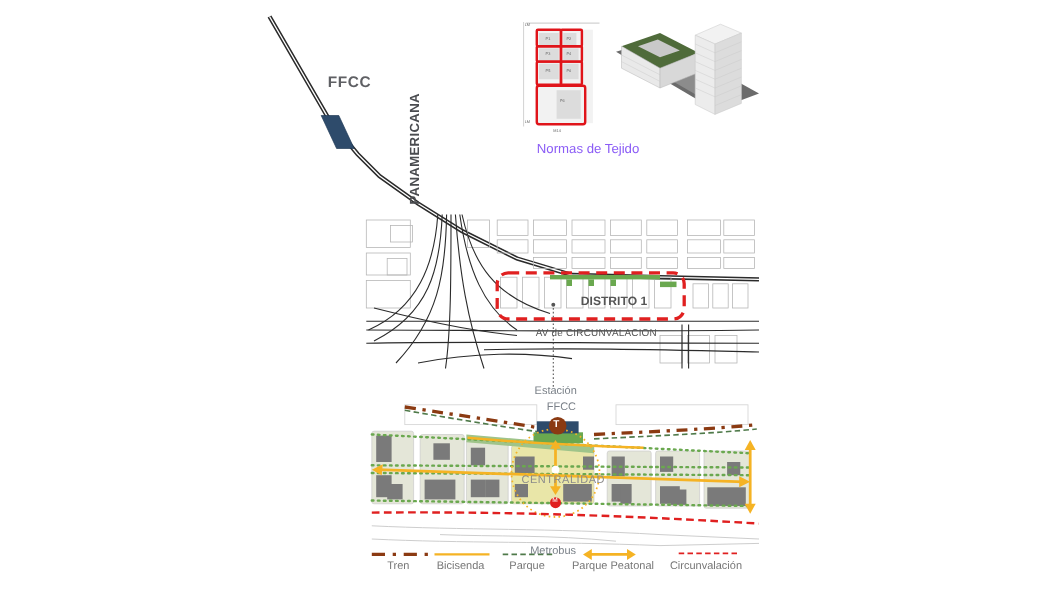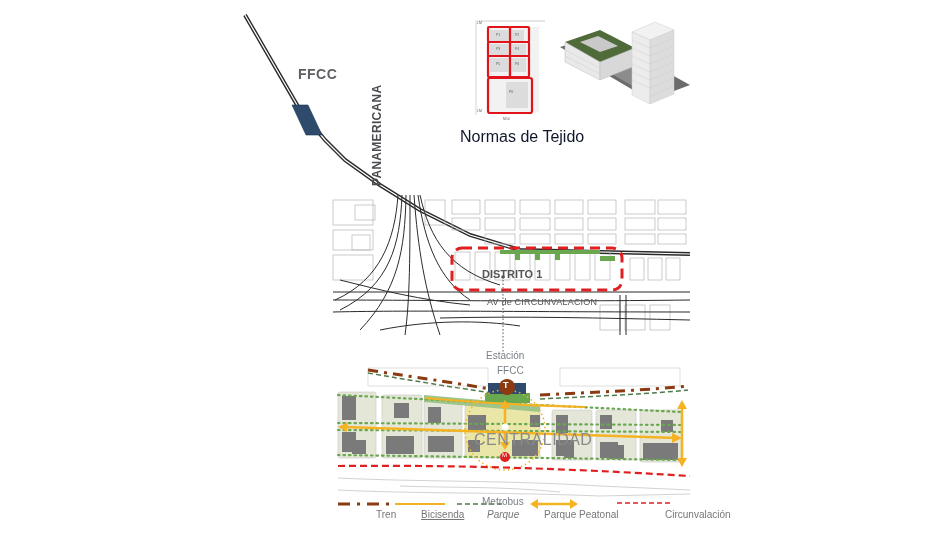--- a/index.html
+++ b/index.html
@@ -1,29 +1,29 @@
 <!DOCTYPE html>
 <html><head>
 <meta charset="utf-8">
 <style>
   html, body { margin:0; padding:0; background:#ffffff; }
   body { width:950px; height:535px; position:relative; overflow:hidden; font-family:"Liberation Sans", sans-serif; }
   .abs { position:absolute; }
   svg { position:absolute; left:0; top:0; }
   .lbl-ffcc { left:298px; top:66px; font-size:14px; font-weight:bold; color:#5f6064; letter-spacing:0.5px; }
   .lbl-pan { left:370px; top:130px; font-size:12px; font-weight:bold; color:#4a4c50; transform:rotate(-90deg); transform-origin:left top; letter-spacing:0.3px; white-space:nowrap; }
-  .lbl-normas { left:460px; top:128px; font-size:16px; color:#0f172a; white-space:nowrap; }
-  .lbl-distrito { left:482px; top:268px; font-size:11px; font-weight:bold; color:#555; white-space:nowrap; }
+  .lbl-normas { left:488px; top:128px; font-size:12px; color:#8b5cf6; white-space:nowrap; }
+  .lbl-distrito { left:528px; top:268px; font-size:11px; font-weight:bold; color:#555; white-space:nowrap; }
   .lbl-circ { left:487px; top:297px; font-size:9px; color:#555; white-space:nowrap; letter-spacing:0.2px; }
   .lbl-estacion { left:486px; top:350px; font-size:10px; color:#7a8088; white-space:nowrap; }
   .lbl-ffcc2 { left:497px; top:365px; font-size:10px; color:#7a8088; white-space:nowrap; }
-  .lbl-central { left:474px; top:431px; font-size:16px; color:#8a8a8a; white-space:nowrap; letter-spacing:0.5px; }
+  .lbl-central { left:474px; top:431px; font-size:10px; color:#8a8a8a; white-space:nowrap; letter-spacing:0.5px; }
   .lbl-metro { left:482px; top:496px; font-size:10px; color:#7a8088; white-space:nowrap; }
   .legend-item { position:absolute; top:497px; height:28px; }
-  .legend-label { position:absolute; top:12px; font-size:10px; color:#777; white-space:nowrap;margin-left:24px; }
+  .legend-label { position:absolute; top:12px; font-size:10px; color:#777; white-space:nowrap; }
 </style>
 </head>
 <body>
 
 <svg width="950" height="535" viewBox="0 0 950 535">
 
   <g>
     <line x1="478" y1="21" x2="545" y2="21" stroke="#999" stroke-width="0.5"></line>
     <line x1="476" y1="20" x2="476" y2="115" stroke="#aaa" stroke-width="0.5"></line>
     <rect x="487" y="27" width="52" height="85" fill="#f2f2f2" stroke="none"></rect>
@@ -274,17 +274,17 @@
 <div class="abs lbl-circ">AV de CIRCUNVALACION</div>
 <div class="abs lbl-estacion">Estación</div>
 <div class="abs lbl-ffcc2">FFCC</div>
 <div class="abs lbl-central">CENTRALIDAD</div>
 <div class="abs lbl-metro">Metrobus</div>
 <div class="abs" style="left:503px;top:380px;font-size:9px;color:#fff;font-weight:bold;">T</div>
 <div class="abs" style="left:502px;top:452px;font-size:6px;color:#fff;">M</div>
 
 <div class="legend-item">
   <span class="legend-label" style="left:352px;">Tren</span>
-  <span class="legend-label" style="left:397px;text-decoration:underline;">Bicisenda</span>
-  <span class="legend-label" style="left:463px;font-style:italic;">Parque</span>
+  <span class="legend-label" style="left:397px;">Bicisenda</span>
+  <span class="legend-label" style="left:463px;">Parque</span>
   <span class="legend-label" style="left:520px;">Parque Peatonal</span>
-  <span class="legend-label" style="left:641px;">Circunvalación</span>
+  <span class="legend-label" style="left:609px;">Circunvalación</span>
 </div>
 
 </body></html>

